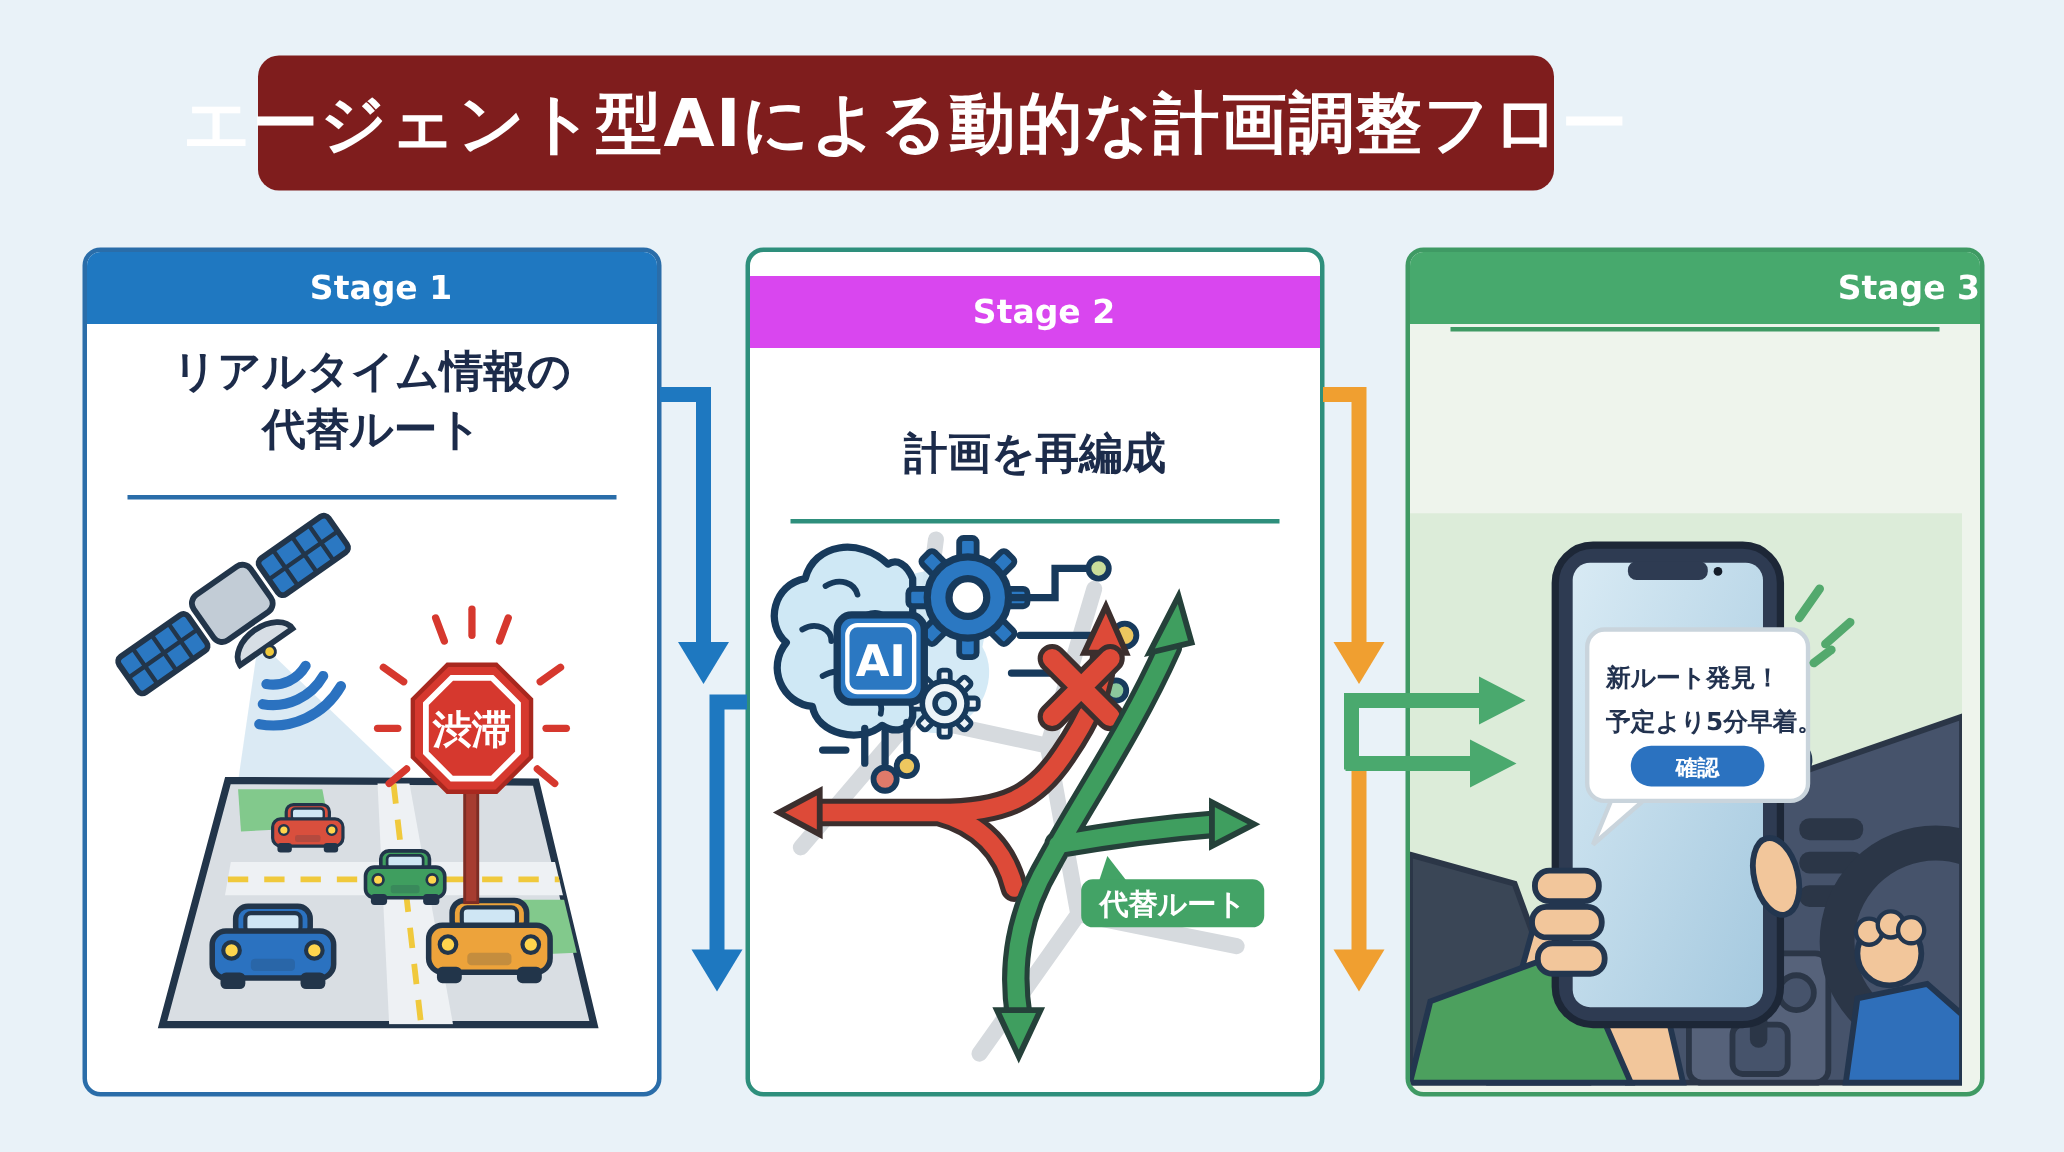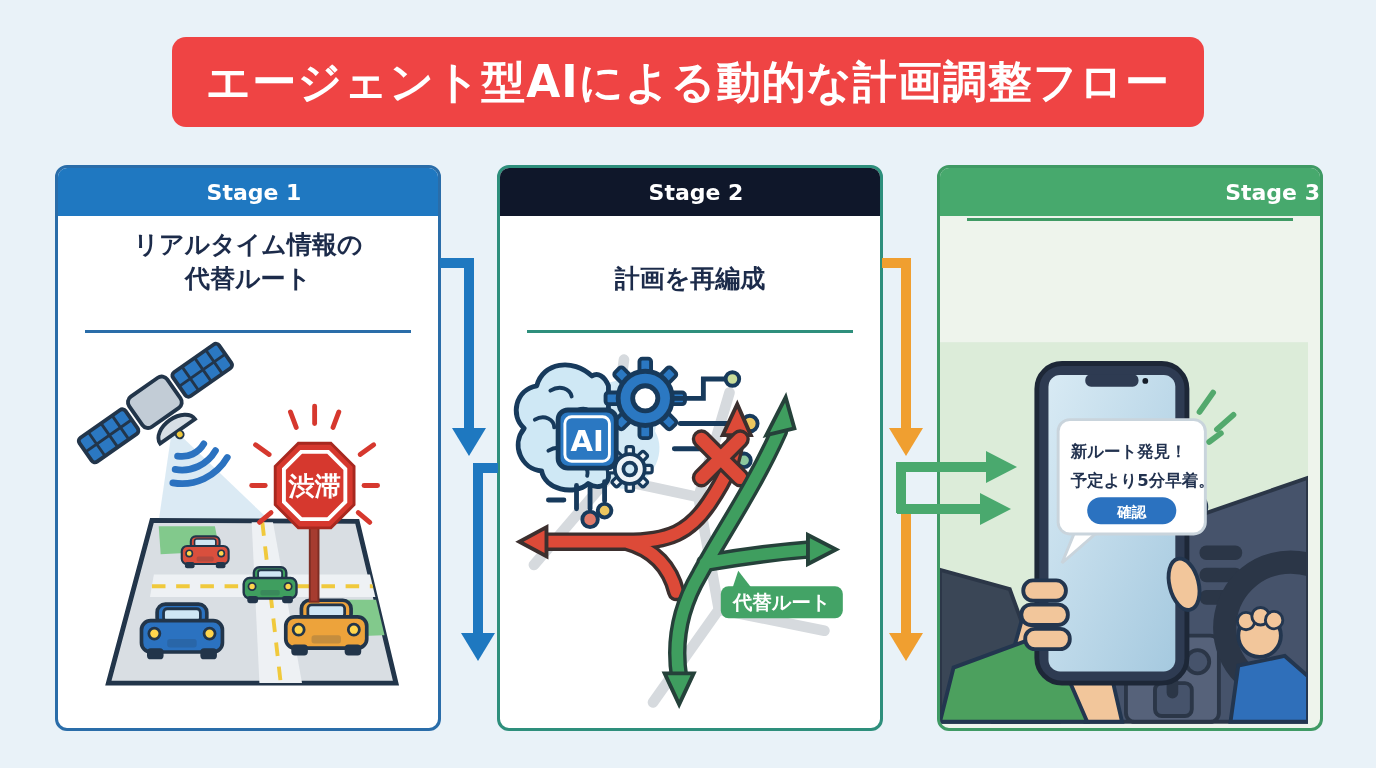--- a/index.html
+++ b/index.html
@@ -1,32 +1,32 @@
 <!DOCTYPE html>
 <html><head>
 <meta charset="utf-8">
 <style>
   html,body{margin:0;padding:0;background:#e9f2f8;font-family:"DejaVu Sans","Liberation Sans",sans-serif;}
   #canvas{position:relative;width:1376px;height:768px;background:#e9f2f8;overflow:hidden;}
   
-  #title-banner{position:absolute;left:172px;top:37px;width:1032px;height:90px;background:#ef4444;
+  #title-banner{position:absolute;left:172px;top:37px;width:864px;height:90px;background:#7f1d1d;
     border-radius:14px;display:flex;align-items:center;justify-content:center;}
   #title-banner .t{color:#ffffff;font-size:44px;font-weight:bold;letter-spacing:1px;white-space:nowrap;}
   
   .card{position:absolute;top:165px;width:386px;height:566px;border-radius:12px;border:3px solid;
     box-sizing:border-box;overflow:hidden;background:#ffffff;}
   #card1{left:55px;border-color:#2a6da9;}
   #card2{left:497px;border-color:#2e8f7c;}
   #card3{left:937px;border-color:#3f9a64;background:#eef4ec;}
   .card-header{height:48px;display:flex;align-items:center;justify-content:center;
     color:#ffffff;font-size:22px;font-weight:bold;padding-left:12px;}
   #card1 .card-header{background:#1f78c1;}
-  #card2 .card-header{background:#0f172a;}
+  #card2 .card-header{background:#d946ef;margin-top:16px;}
   #card3 .card-header{background:#47a96d;justify-content:flex-end;}
-  .card-title{height:100px;padding-top:12px;text-align:center;font-weight:bold;font-size:25px;
+  .card-title{height:100px;padding-top:12px;text-align:center;font-weight:bold;font-size:29px;
     line-height:1.35;color:#1c2b4a;}
   .divider{height:3px;width:86%;margin:2px auto 0;}
   #card1 .divider{background:#2a6da9;}
   #card2 .divider{background:#2e8f7c;}
   #card3 .divider{background:#3f9a64;}
   .illo{position:absolute;left:0;right:12px;bottom:0;height:392px;}
   .illo svg{display:block;width:100%;height:100%;}
   
   #flow-overlay{position:absolute;left:0;top:0;width:1376px;height:768px;z-index:6;pointer-events:none;}
 </style>

